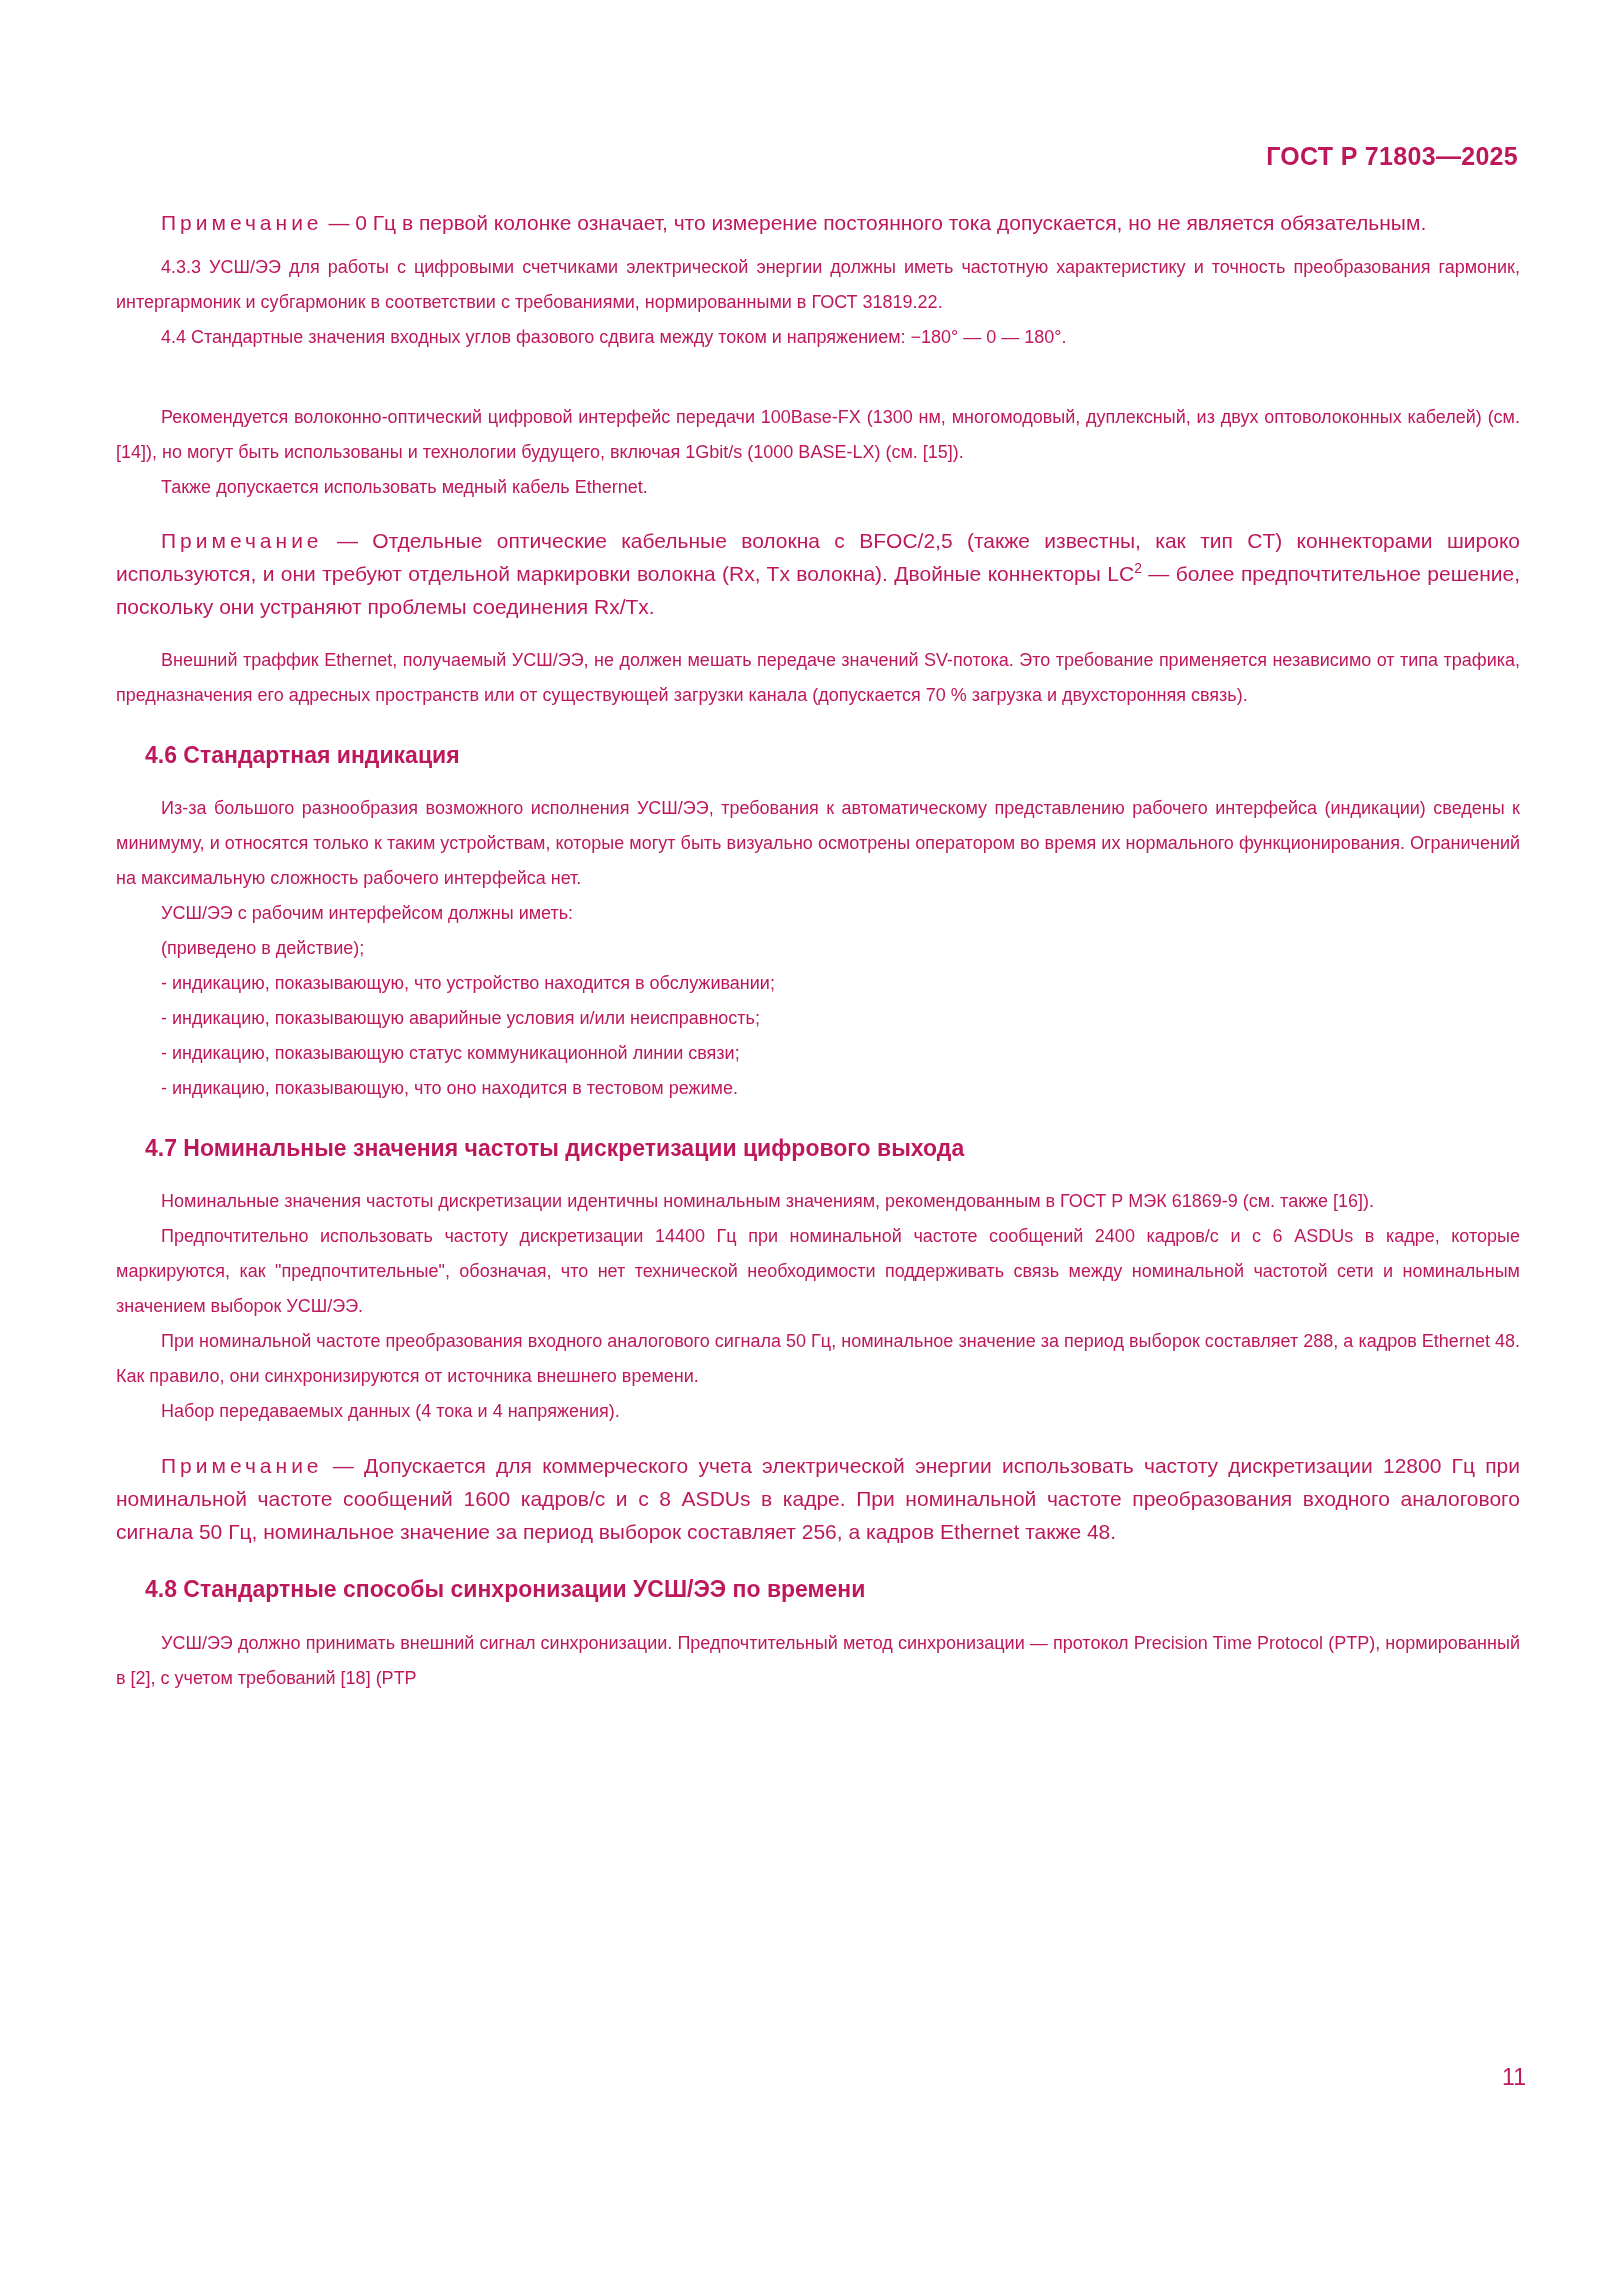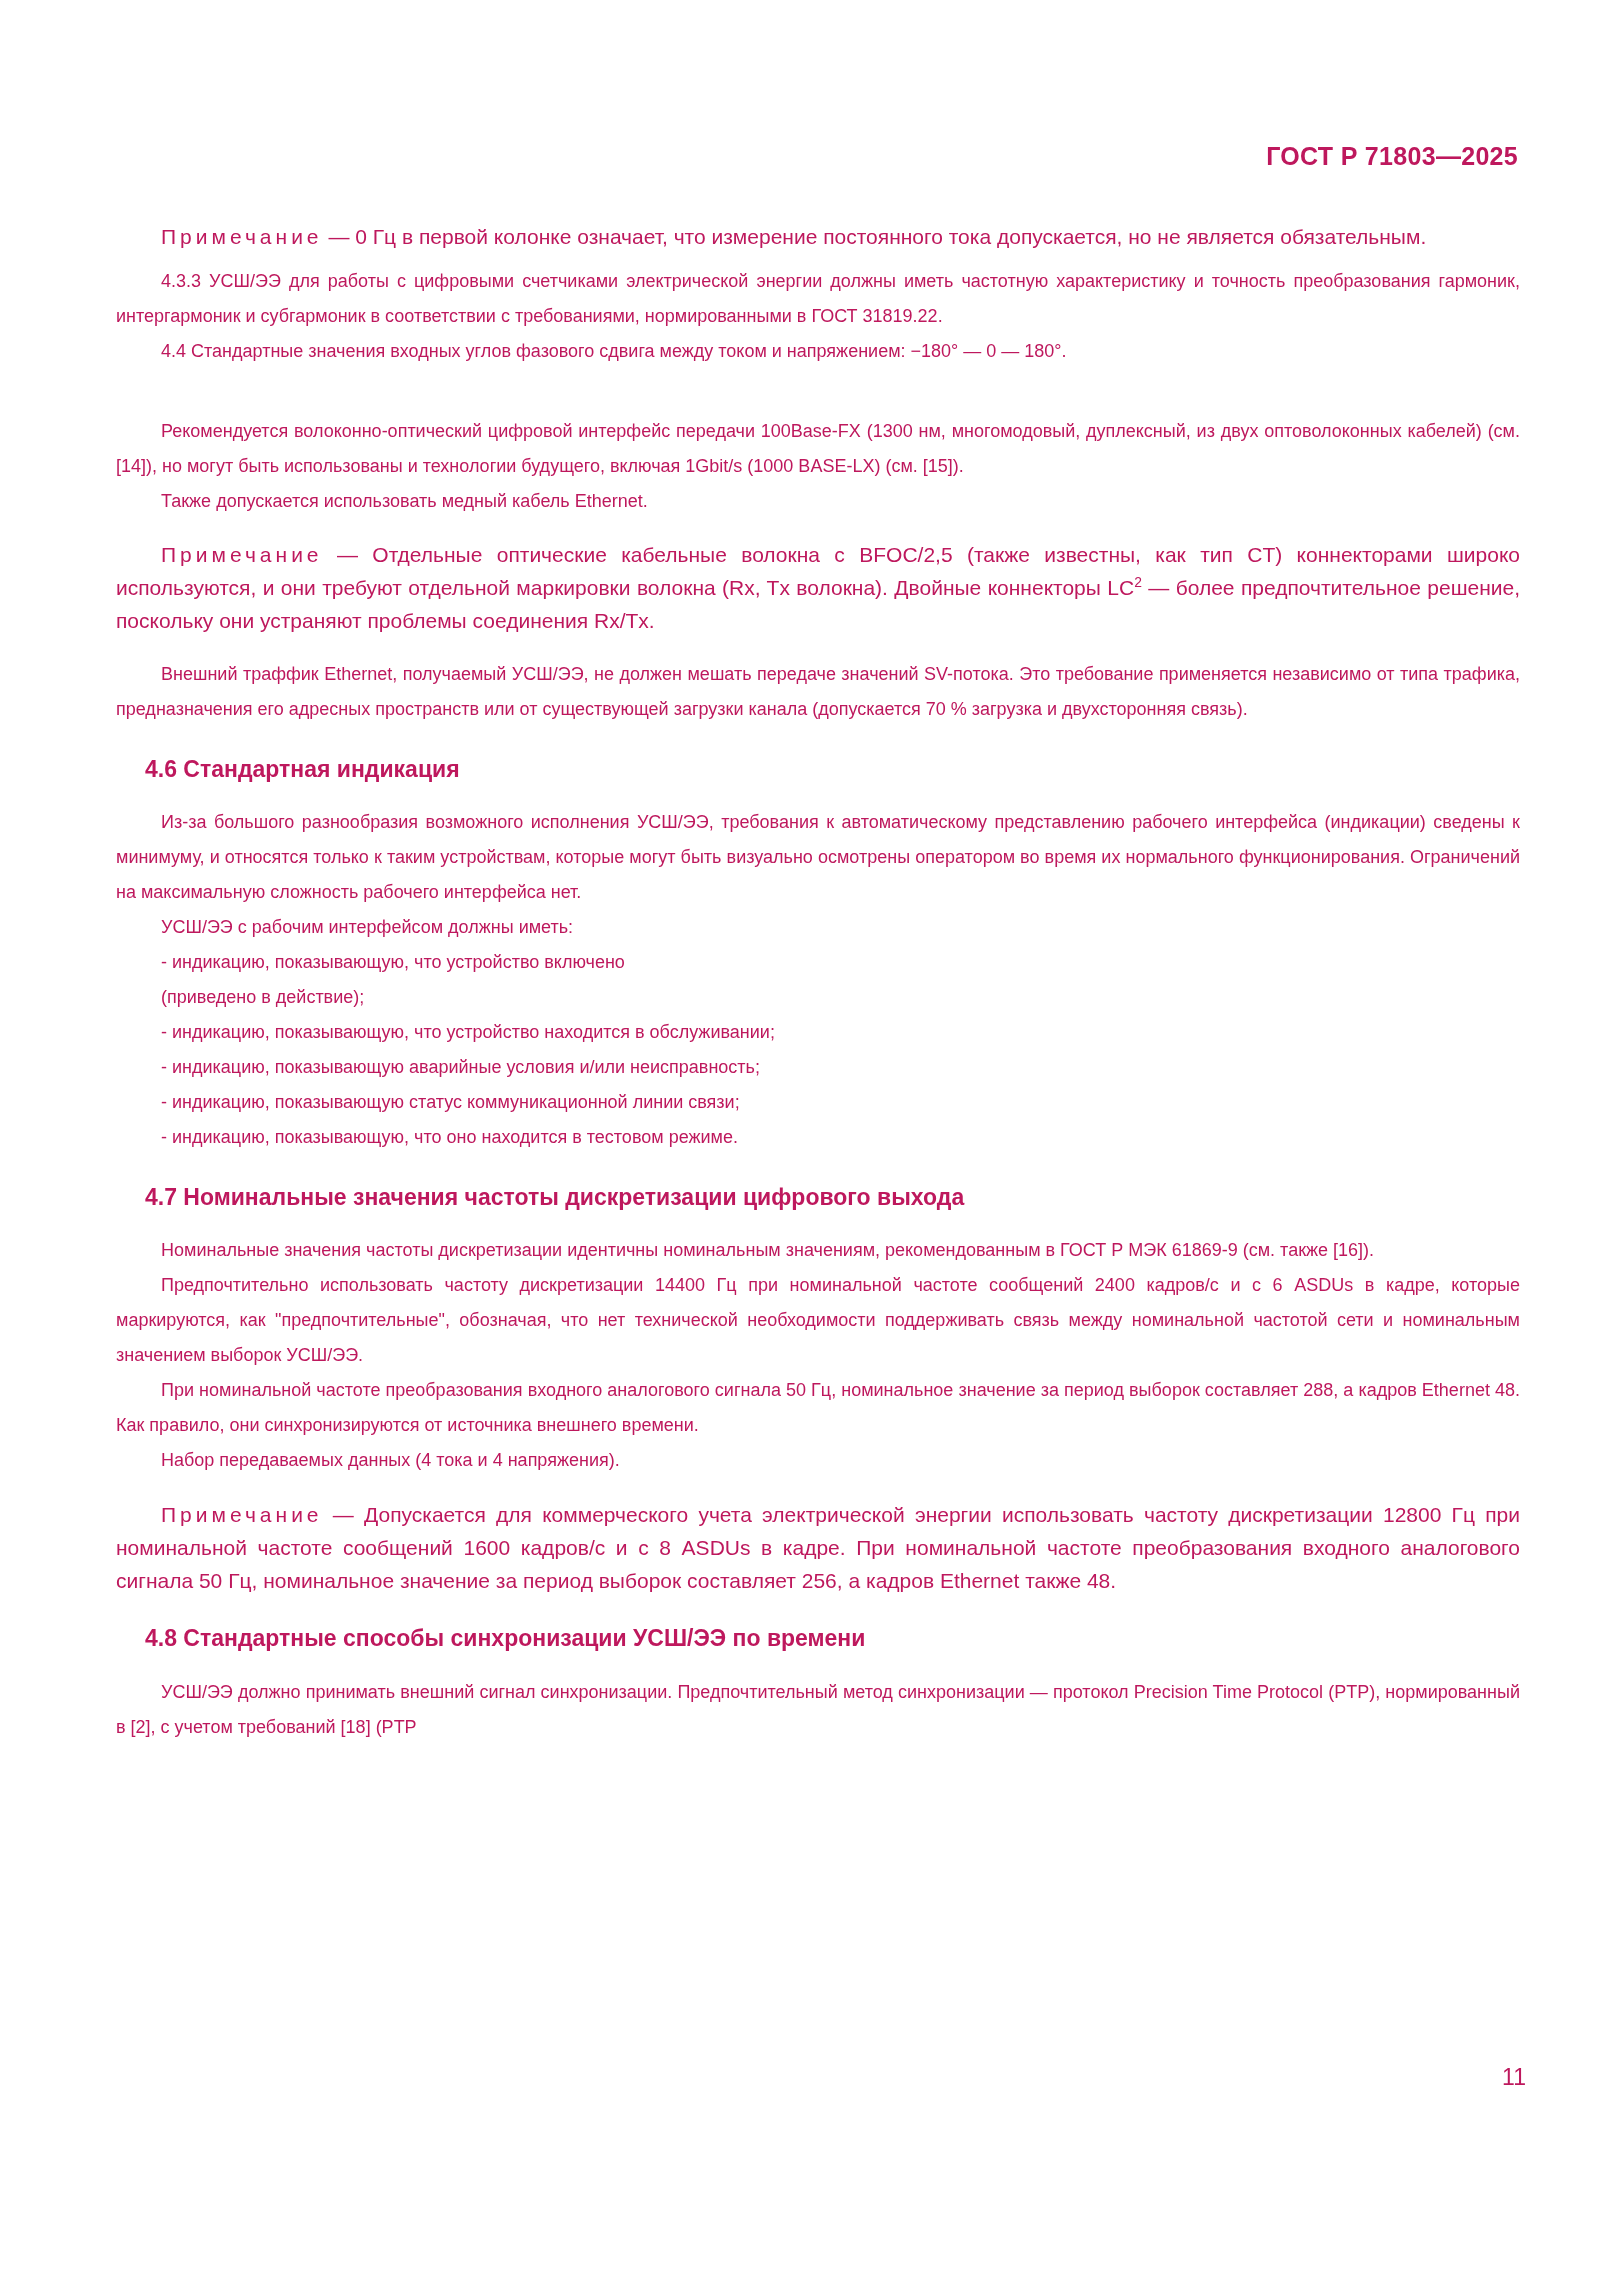--- a/index.html
+++ b/index.html
@@ -27,21 +27,21 @@
     font-size: 25px;
     font-weight: bold;
     letter-spacing: 0.3px;
     white-space: nowrap;
   }
 
   
   .content {
     position: absolute;
     left: 116px;
-    top: 220px;
+    top: 206px;
     width: 1404px;
   }
 
   p {
     margin: 0;
     font-size: 18px;
     line-height: 35px;
     text-align: justify;
     text-justify: inter-word;
     hyphens: none;
@@ -132,21 +132,20 @@
     <div class="gap-l"></div>
 
     <h3>4.6 Стандартная индикация</h3>
 
     <div class="gap-m"></div>
 
     <p class="ind">Из-за большого разнообразия возможного исполнения УСШ/ЭЭ, требования к автоматическому представлению рабочего интерфейса (индикации) сведены к минимуму, и относятся только к таким устройствам, которые могут быть визуально осмотрены оператором во время их нормального функционирования. Ограничений на максимальную сложность рабочего интерфейса нет.</p>
 
     <p class="item">УСШ/ЭЭ с рабочим интерфейсом должны иметь:</p>
 
-    <p class="item">- индикацию, показывающую, что устройство включено</p>
     <p class="item">(приведено в действие);</p>
     <p class="item">- индикацию, показывающую, что устройство находится в обслуживании;</p>
     <p class="item">- индикацию, показывающую аварийные условия и/или неисправность;</p>
     <p class="item">- индикацию, показывающую статус коммуникационной линии связи;</p>
     <p class="item">- индикацию, показывающую, что оно находится в тестовом режиме.</p>
 
 
     <div class="gap-l"></div>
 
     <h3>4.7 Номинальные значения частоты дискретизации цифрового выхода</h3>

